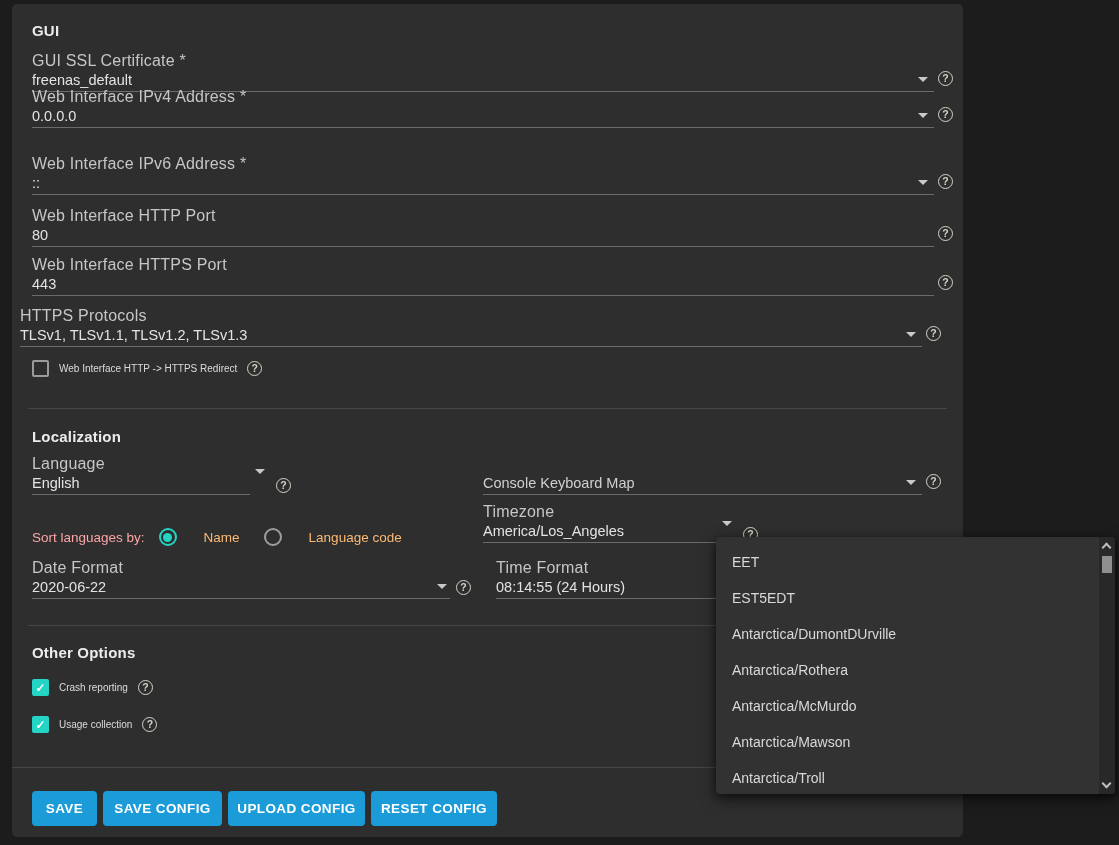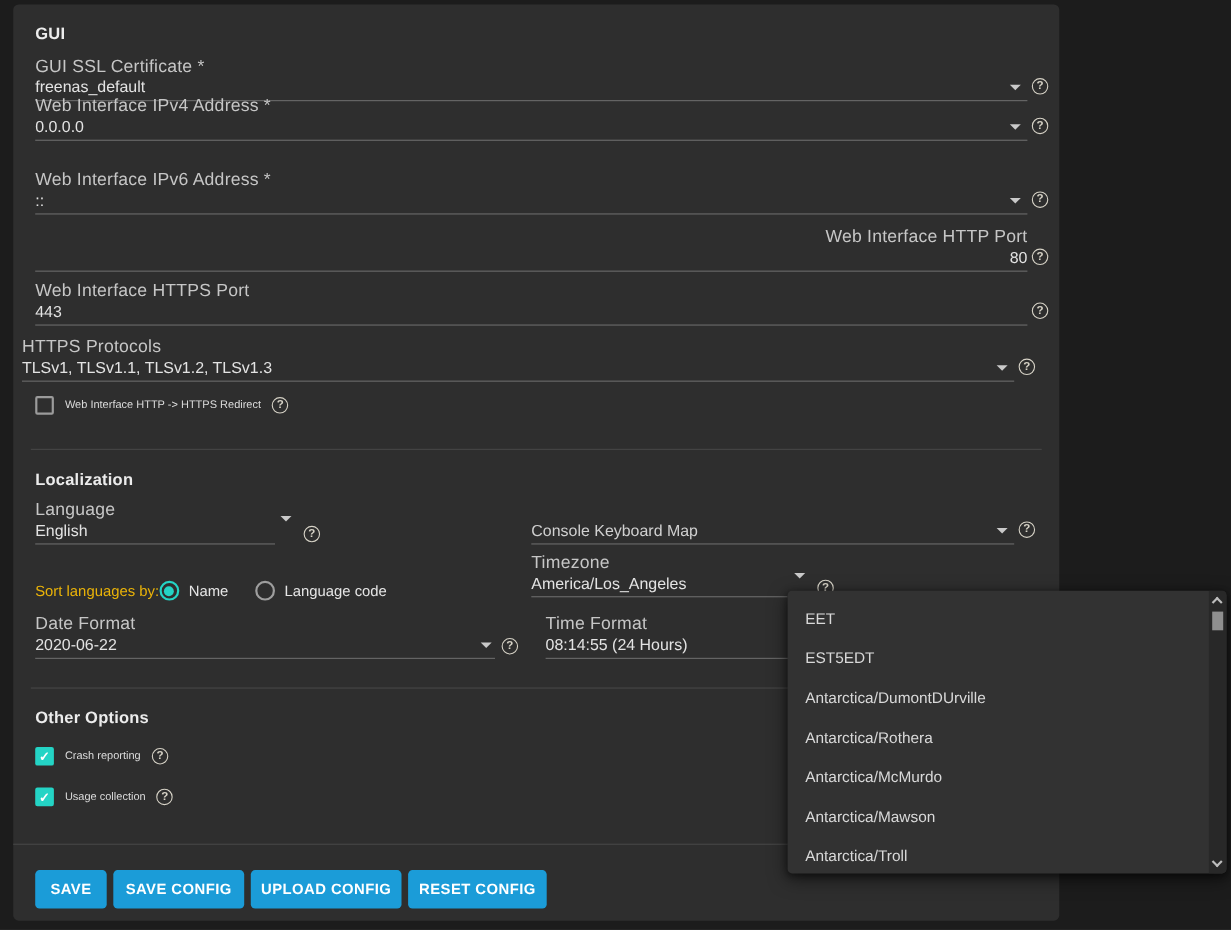--- a/index.html
+++ b/index.html
@@ -47,26 +47,26 @@
   .checkrow { position:absolute; display:flex; align-items:center; gap:10px; }
   .checkbox {
     width:17px; height:17px; border-radius:2px; flex:none;
     display:flex; align-items:center; justify-content:center;
   }
   .checkbox.checked { background:#24d4c5; color:#ffffff; font-size:12px; font-weight:bold; }
   .checkbox.unchecked { border:2px solid #9b9b9b; background:transparent; }
   .checkrow .cb-label { font-size:10px; color:#dcdcdc; }
 
   .sortrow { position:absolute; display:flex; align-items:center; }
-  .sortrow .sr-label { font-size:13.5px; color:#eab308; }
+  .sortrow .sr-label { font-size:13.5px; color:#fca5a5; margin-right:14px; }
   .radio { width:18px; height:18px; border-radius:50%; border:2px solid #9e9e9e; flex:none;
            display:flex; align-items:center; justify-content:center; }
   .radio.selected { border-color:#24d4c5; }
   .radio.selected .dot { width:9px; height:9px; border-radius:50%; background:#24d4c5; }
-  .radio-label { font-size:13.5px; color:#e5e5e5; margin-left:9px; }
+  .radio-label { font-size:13.5px; color:#fdba74; margin-left:27px; }
   .radio-group2 { margin-left:24px; }
 
   .btn-row { position:absolute; left:20px; top:787px; display:flex; gap:6px; }
   .btn {
     height:35px; background:#1b9cd8; color:#ffffff; border:none; border-radius:4px;
     font-family:"Liberation Sans", sans-serif; font-size:13.5px; font-weight:bold;
     letter-spacing:.4px; display:flex; align-items:center; justify-content:center;
     cursor:pointer;
   }
 
@@ -112,21 +112,21 @@
       <span class="help" style="right:-19px; bottom:5px;">?</span>
     </div>
 
     <div class="field" style="left:20px; top:151px; width:902px;">
       <div class="f-label">Web Interface IPv6 Address *</div>
       <div class="f-value">::</div>
       <span class="dd-arrow dd-inline"></span>
       <span class="help" style="right:-19px; bottom:5px;">?</span>
     </div>
 
-    <div class="field" style="left:20px; top:203px; width:902px;text-align:right;">
+    <div class="field" style="left:20px; top:203px; width:902px;">
       <div class="f-label">Web Interface HTTP Port</div>
       <div class="f-value">80</div>
       <span class="help" style="right:-19px; bottom:5px;">?</span>
     </div>
 
     <div class="field" style="left:20px; top:252px; width:902px;">
       <div class="f-label">Web Interface HTTPS Port</div>
       <div class="f-value">443</div>
       <span class="help" style="right:-19px; bottom:5px;">?</span>
     </div>

